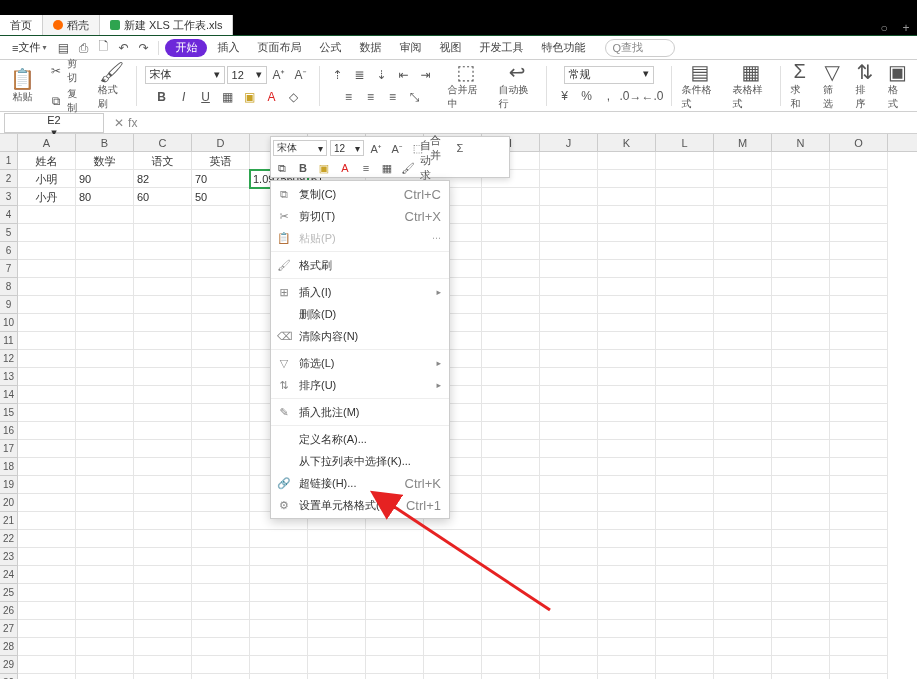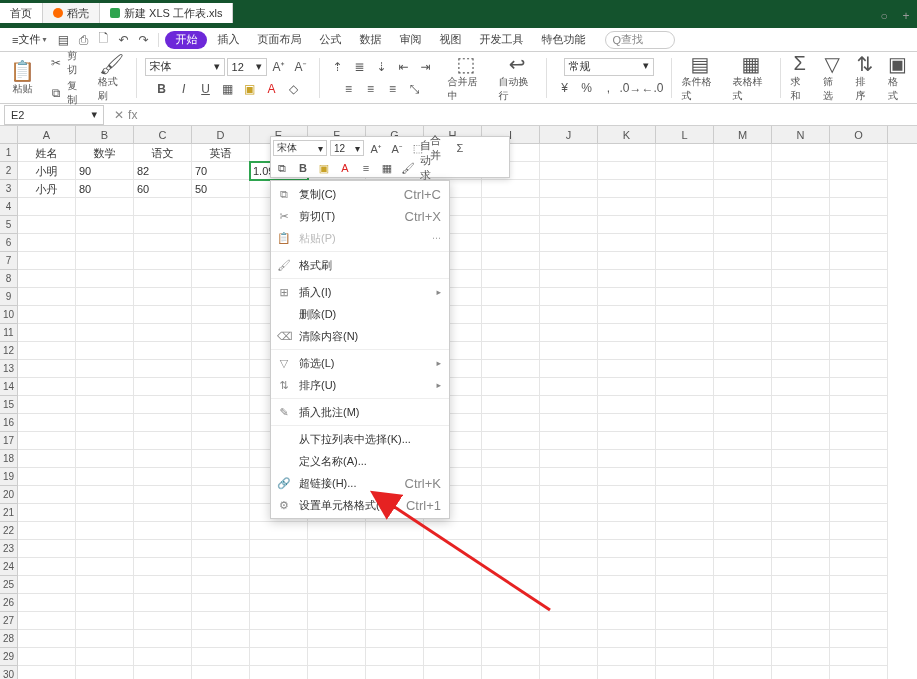--- a/index.html
+++ b/index.html
@@ -1,19 +1,19 @@
 <!DOCTYPE html>
 <html><head>
 <meta charset="utf-8">
 <style>
   * { box-sizing: border-box; margin: 0; padding: 0; font-family: "Microsoft YaHei", Arial, sans-serif; }
   body { width: 917px; height: 679px; background: #fff; overflow: hidden; font-size: 12px; color: #333; position: relative; }
 
   
-  .tab-bar { height: 28px; background: #14532d; display: flex; align-items: flex-end; border-bottom: 5px solid #14532d; }
+  .tab-bar { height: 36px; background: #000000; display: flex; align-items: flex-end; border-bottom: 1px solid #14532d; }
   .tab { height: 20px; padding: 0 10px; display: flex; align-items: center; background: #f5f5f5; border-right: 1px solid #d0d0d0; cursor: pointer; font-size: 11px; }
   .tab.active { background: #fff; }
   .tab-orange .dot { width: 10px; height: 10px; border-radius: 50%; background: #ff6a00; margin-right: 4px; }
   .tab-green .dot { width: 10px; height: 10px; border-radius: 2px; background: #2ea44f; margin-right: 4px; }
   .tab-actions { margin-left: auto; display: flex; }
   .tab-action { width: 22px; text-align: center; color: #999; }
 
   
   .file-bar { height: 24px; display: flex; align-items: center; border-bottom: 1px solid #d0d0d0; padding: 0 6px; gap: 2px; }
   .file-btn { padding: 0 6px; height: 18px; display: flex; align-items: center; cursor: pointer; font-size: 11px; }
@@ -32,21 +32,21 @@
   .rib-row { display: flex; align-items: center; gap: 2px; }
   .rib-icon { width: 20px; height: 20px; display: inline-flex; align-items: center; justify-content: center; color: #555; cursor: pointer; font-size: 12px; }
   .rib-label { font-size: 10px; color: #555; }
   .font-sel { width: 80px; height: 18px; border: 1px solid #ccc; font-size: 11px; padding: 0 4px; display:flex; align-items:center; justify-content:space-between; }
   .size-sel { width: 40px; height: 18px; border: 1px solid #ccc; font-size: 11px; padding: 0 4px; display:flex; align-items:center; justify-content:space-between; }
   .numfmt-sel { width: 90px; height: 18px; border: 1px solid #ccc; font-size: 11px; padding: 0 4px; display:flex; align-items:flex-start; justify-content:space-between; }
   .vsep { width: 1px; height: 40px; background: #e0e0e0; margin: 0 2px; }
 
   
   .fx-bar { height: 22px; border-bottom: 1px solid #d0d0d0; display: flex; align-items: center; }
-  .name-box { width: 100px; height: 20px; border: 1px solid #ccc; margin: 0 4px; padding: 0 6px; display: flex; align-items: center; justify-content: space-between; font-size: 11px; }
+  .name-box { width: 100px; height: 20px; border: 1px solid #ccc; margin: 0 4px; padding: 0 6px; display: flex; align-items: center; justify-content: space-between; font-size: 11px; flex-direction: column; }
   .fx-icons { display: flex; gap: 4px; padding: 0 6px; color: #888; }
   .fx-input { flex: 1; padding: 0 6px; font-size: 12px; }
 
   
   .grid-area { position: relative; height: 560px; overflow: hidden; }
   .col-headers { display: flex; height: 18px; background: #f0f0f0; border-bottom: 1px solid #ccc; }
   .row-header-spacer { width: 18px; border-right: 1px solid #ccc; background: #f0f0f0; }
   .col-h { width: 58px; text-align: center; border-right: 1px solid #ccc; font-size: 11px; color: #555; line-height: 18px; }
   .grid-body { display: flex; }
   .row-headers { width: 18px; background: #f0f0f0; border-right: 1px solid #ccc; }
@@ -884,24 +884,24 @@
       <span>排序(U)</span>
       <span class="sub">▸</span>
     </div>
   <div class="ctx-sep"></div>
   <div class="ctx-item">
       <span class="ci">✎</span>
       <span>插入批注(M)</span>
     </div>
   <div class="ctx-sep"></div>
   <div class="ctx-item">
+      <span>定义名称(A)...</span>
+    </div>
+  <div class="ctx-item">
       <span>从下拉列表中选择(K)...</span>
-    </div>
-  <div class="ctx-item">
-      <span>定义名称(A)...</span>
     </div>
   <div class="ctx-item">
       <span class="ci">🔗</span>
       <span>超链接(H)...</span>
       <span class="sc">Ctrl+K</span>
     </div>
   <div class="ctx-item">
       <span class="ci">⚙</span>
       <span>设置单元格格式(F)...</span>
       <span class="sc">Ctrl+1</span>

